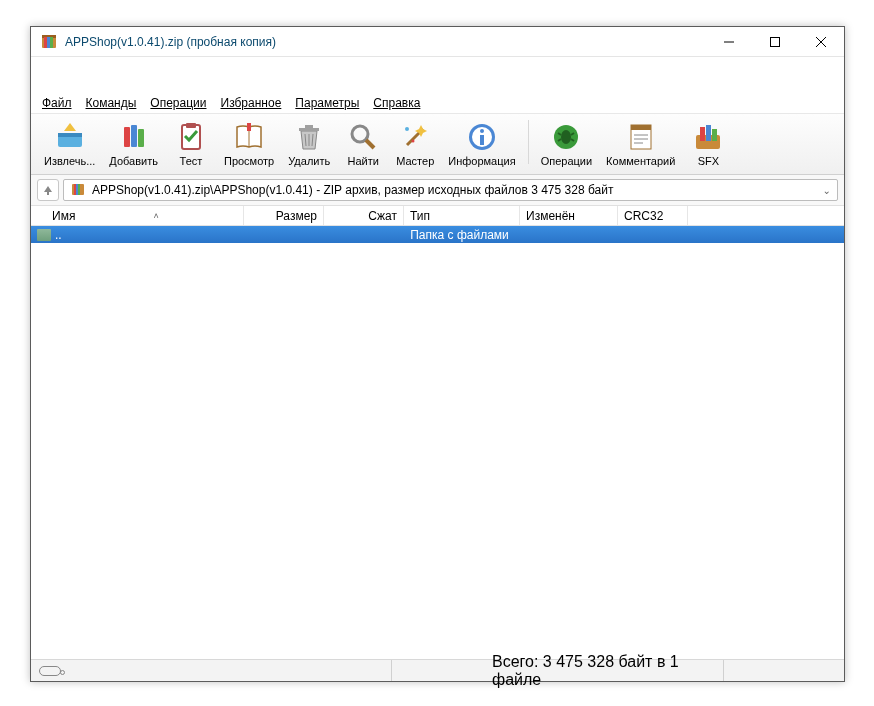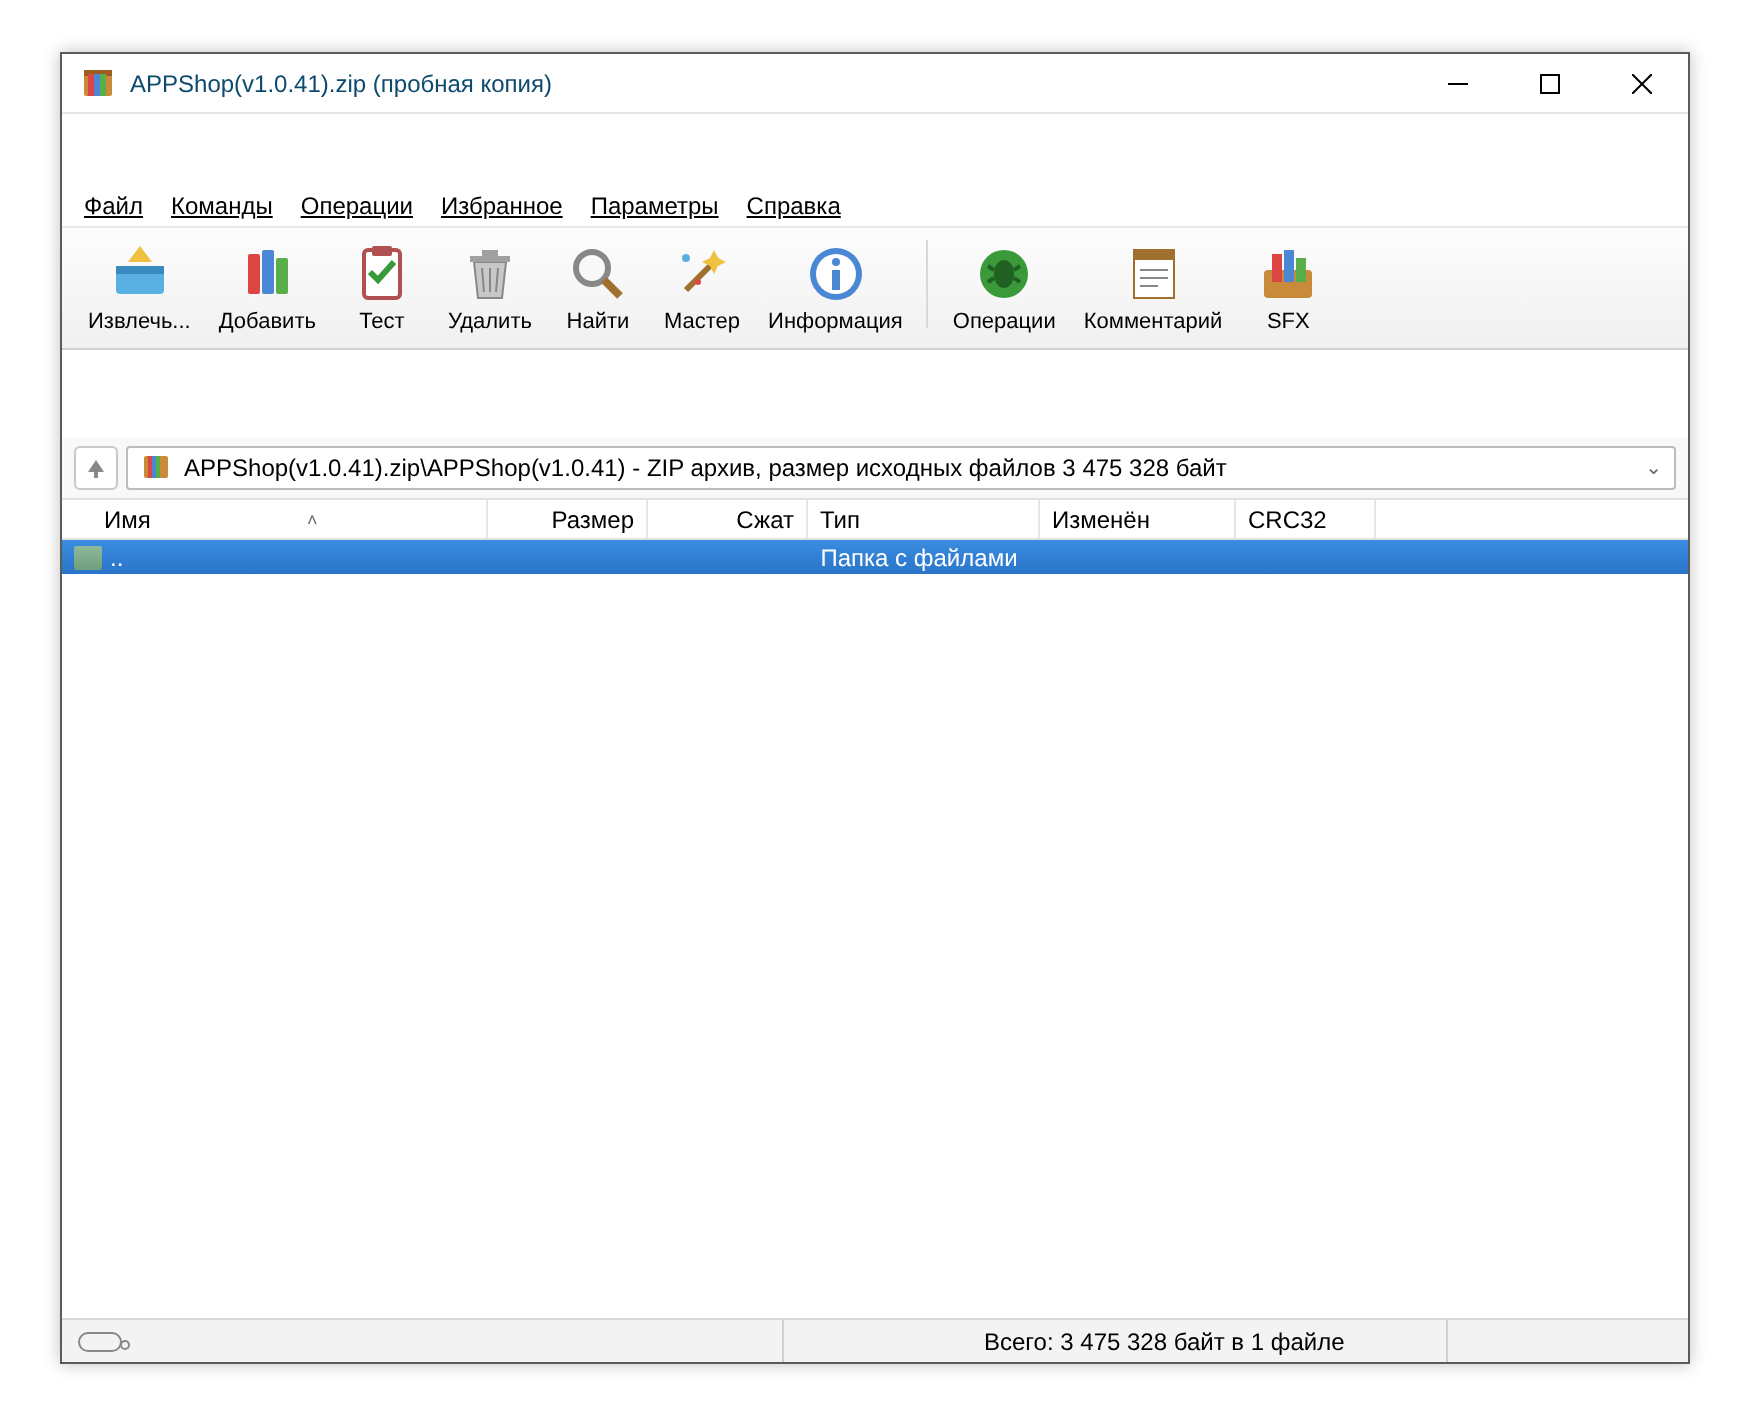--- a/index.html
+++ b/index.html
@@ -24,21 +24,21 @@
 .menu-item u { text-decoration: underline; }
 
 
 .toolbar { background: linear-gradient(#fdfdfd,#f0f0f0); border-top: 1px solid #e8e8e8; border-bottom: 1px solid #d0d0d0; padding: 4px 6px 3px; display: flex; align-items: flex-start; gap: 0; }
 .tool-btn { display: flex; flex-direction: column; align-items: center; padding: 2px 6px 3px; min-width: 52px; border: 1px solid transparent; border-radius: 3px; }
 .tool-icon { width: 32px; height: 32px; display: flex; align-items: center; justify-content: center; }
 .tool-label { margin-top: 2px; font-size: 11px; white-space: nowrap; }
 .tool-sep { width: 1px; height: 44px; background: #d8d8d8; margin: 2px 5px 0; }
 
 
-.addr-row { display: flex; align-items: center; padding: 4px 6px; gap: 4px; background: #f8f8f8; border-bottom: 1px solid #e0e0e0; margin-top: 44px; }
+.addr-row { display: flex; align-items: center; padding: 4px 6px; gap: 4px; background: #f8f8f8; border-bottom: 1px solid #e0e0e0; }
 .addr-up { width: 22px; height: 22px; border: 1px solid #c8c8c8; border-radius: 3px; display:flex; align-items:center; justify-content:center; font-size: 13px; background: #fff; }
 .addr-input { flex: 1; border: 1px solid #bcbcbc; background: #fff; height: 22px; display: flex; align-items: center; padding: 0 6px; gap: 6px; border-radius: 2px; }
 .addr-input .drop { margin-left: auto; color: #666; font-size: 10px; }
 
 
 .col-header { height: 20px; background: #fff; border-bottom: 1px solid #e3e3e3; display: flex; }
 .col { border-right: 1px solid #e6e6e6; padding: 2px 6px; display:flex; align-items:center; font-size: 12px; color: #000; overflow:hidden; }
 .col.name { width: 198px; margin-left: 15px; }
 .col.size { width: 80px; justify-content: flex-end; }
 .col.packed { width: 80px; justify-content: flex-end; }
@@ -61,21 +61,21 @@
 .row.parent .tp { flex:1; text-align:center; padding-right: 160px; }
 
 .row.file { position: relative; }
 .highlight-ring { position: absolute; left: 2px; right: 136px; top: -1px; bottom: -2px; border: 3px solid #d60000; border-radius: 9px; pointer-events: none; }
 
 .folder-ico { width:14px; height:12px; background: linear-gradient(#8fb89a,#6f9f7d); border-radius: 1px; display:inline-block; }
 .exe-ico { width:14px; height:12px; background:#fff; border:1px solid #5a8fce; position:relative; display:inline-block;}
 .exe-ico::after { content:""; position:absolute; left:1px; top:1px; right:1px; height:3px; background:#4a87d4;}
 
 
-.statusbar { height: 22px; border-top: 1px solid #d8d8d8; background: #f3f3f3; display: flex; align-items: center; font-size: 12px; }
+.statusbar { height: 22px; border-top: 1px solid #d8d8d8; background: #f3f3f3; display: flex; align-items: center; font-size: 16px; }
 .status-left { display:flex; align-items:center; gap:4px; padding: 0 8px; width: 360px; }
 .status-mid { flex:1; text-align:left; padding-left: 100px;}
 .status-sep { width:1px; height: 100%; background:#d0d0d0;}
 .disk-ico { width:22px; height:10px; border:1px solid #888; border-radius:5px; position:relative;}
 .disk-ico::after{content:""; position:absolute; right:-5px; top:3px; width:3px; height:3px; border:1px solid #888; border-radius:50%;}
 
 </style>
 </head>
 <body>
 
@@ -149,20 +149,30 @@
             <rect x="7" y="4" width="18" height="24" rx="2" fill="#fff" stroke="#b05050" stroke-width="2"></rect>
             <rect x="11" y="2" width="10" height="5" rx="1" fill="#b05050"></rect>
             <path d="M10 15 L14 19 L22 10" stroke="#3a9a3a" stroke-width="3" fill="none"></path>
           </svg>
         </span>
       <span class="tool-label">Тест</span>
     </div>
     <div class="tool-btn">
       <span class="tool-icon">
           <svg viewBox="0 0 32 32">
+            <path d="M4 6 Q10 4 16 6 Q22 4 28 6 L28 26 Q22 24 16 26 Q10 24 4 26 Z" fill="#fff" stroke="#a07030" stroke-width="1.5"></path>
+            <line x1="16" y1="6" x2="16" y2="26" stroke="#a07030"></line>
+            <rect x="14" y="2" width="4" height="8" fill="#d44"></rect>
+          </svg>
+        </span>
+      <span class="tool-label">Просмотр</span>
+    </div>
+    <div class="tool-btn">
+      <span class="tool-icon">
+          <svg viewBox="0 0 32 32">
             <path d="M8 10 L10 28 L22 28 L24 10 Z" fill="#c8c8c8" stroke="#888"></path>
             <rect x="6" y="7" width="20" height="3" fill="#a0a0a0"></rect>
             <rect x="12" y="4" width="8" height="3" fill="#a0a0a0"></rect>
             <line x1="12" y1="13" x2="13" y2="25" stroke="#888"></line>
             <line x1="16" y1="13" x2="16" y2="25" stroke="#888"></line>
             <line x1="20" y1="13" x2="19" y2="25" stroke="#888"></line>
           </svg>
         </span>
       <span class="tool-label">Удалить</span>
     </div>

